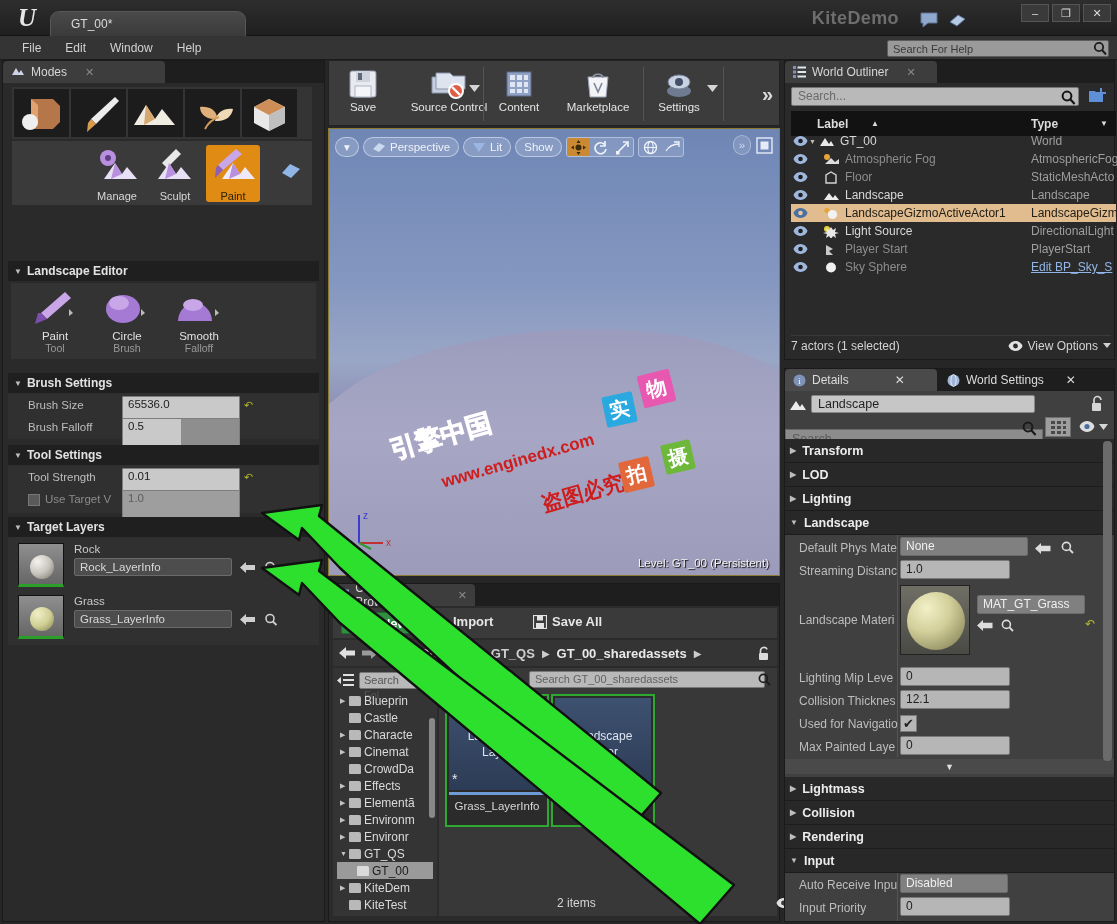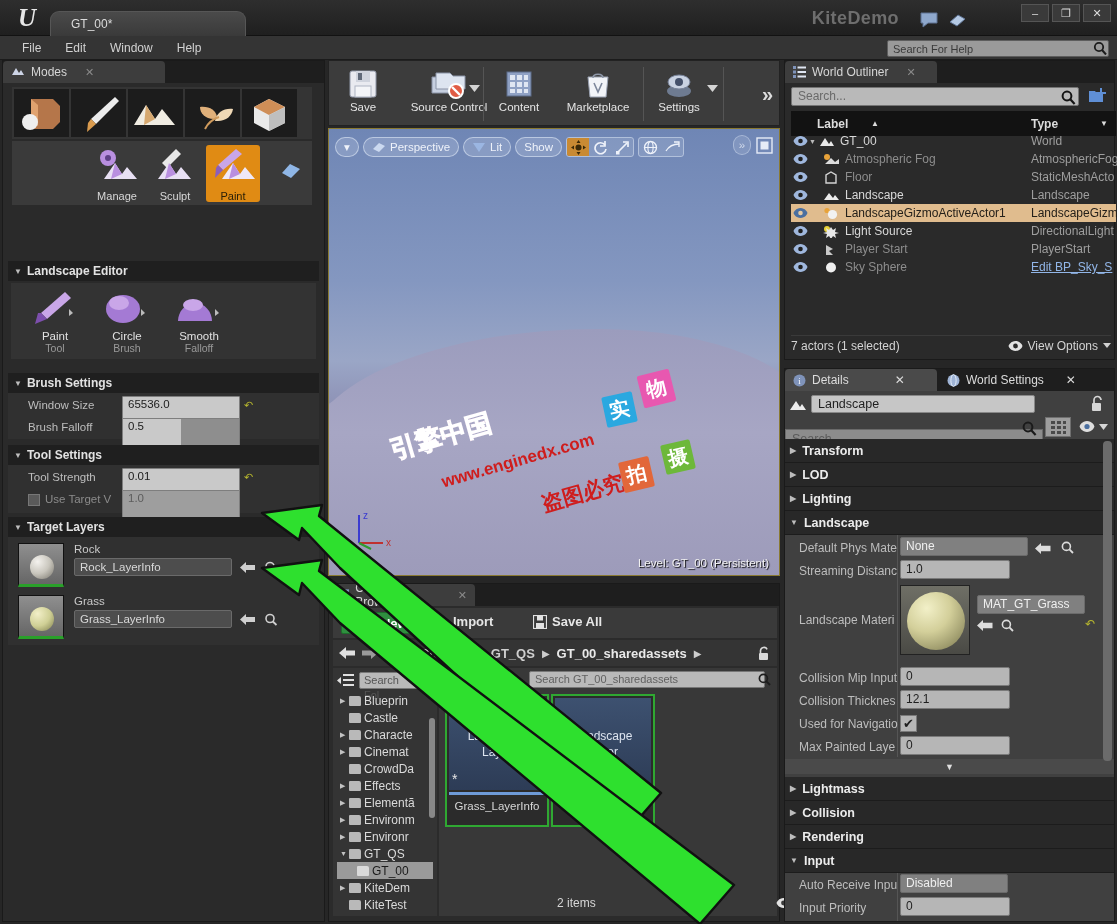--- a/index.html
+++ b/index.html
@@ -443,21 +443,21 @@
         <div class="n2">Brush</div>
       </div>
     </div>
 
     <div class="sect-hdr" style="top:312px">
       <span class="tri">▼</span>
       <span>Brush Settings</span>
     </div>
     <div class="sect-body" style="top:332px; width:311px; height:46px;">
       <div class="prop-row" style="left:20px; top:3px; width:290px">
-        <div class="prop-lbl">Window Size</div>
+        <div class="prop-lbl">Brush Size</div>
         <div class="prop-in" style="left:94px; width:118px">65536.0</div>
         <span class="revert" style="left:216px; top:3px">↶</span>
       </div>
       <div class="prop-row" style="left:20px; top:25px; width:290px">
         <div class="prop-lbl">Brush Falloff</div>
         <div class="prop-in" style="left:94px; width:118px; background:linear-gradient(90deg,#c9c9c9 0%,#c9c9c9 50%,#8e8e8e 50%,#8e8e8e 100%)">0.5</div>
       </div>
     </div>
 
     <div class="sect-hdr" style="top:384px">
@@ -1130,21 +1130,21 @@
       <svg class="d-arrow-back" style="left:192px;top:36px" width="16" height="13" viewBox="0 0 16 13">
           <path d="M6 1L0 6.5 6 12V9.2h9.5V3.8H6z" fill="#dcdcdc"></path>
         </svg>
       <svg class="d-mag" style="left:216px;top:36px" viewBox="0 0 13 13">
         <circle cx="5.4" cy="5.4" r="4" fill="none" stroke="#dcdcdc" stroke-width="1.6"></circle>
         <line x1="8.4" y1="8.4" x2="12" y2="12" stroke="#dcdcdc" stroke-width="1.8"></line>
       </svg>
       <span style="position:absolute;left:300px;top:34px;color:#b7b72e;font-size:12px">↶</span>
     </div>
     <div class="d-row" style="top:298px">
-      <div class="d-lbl">Collision Mip Input</div>
+      <div class="d-lbl">Lighting Mip Leve</div>
       <div class="d-val" style="width:110px">0</div>
     </div>
     <div class="d-row" style="top:321px">
       <div class="d-lbl">Collision Thicknes</div>
       <div class="d-val" style="width:110px">12.1</div>
     </div>
     <div class="d-row" style="top:344px">
       <div class="d-lbl">Used for Navigatio</div>
       <div class="d-check" style="left:115px; top:2px">✔</div>
     </div>

